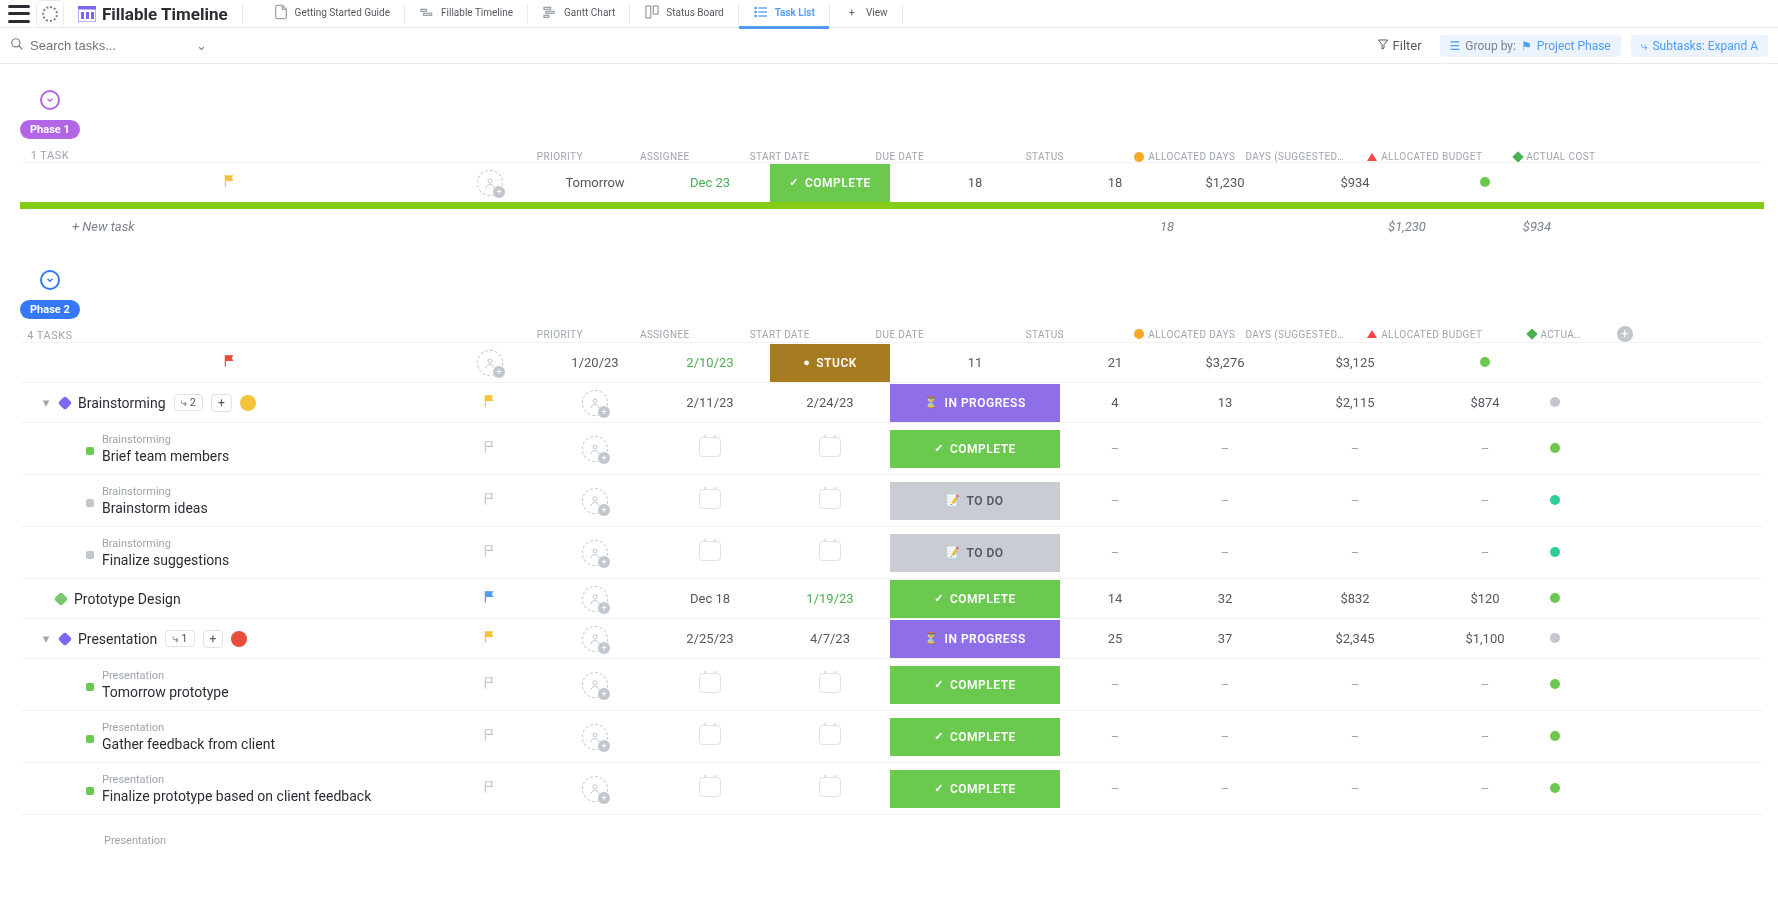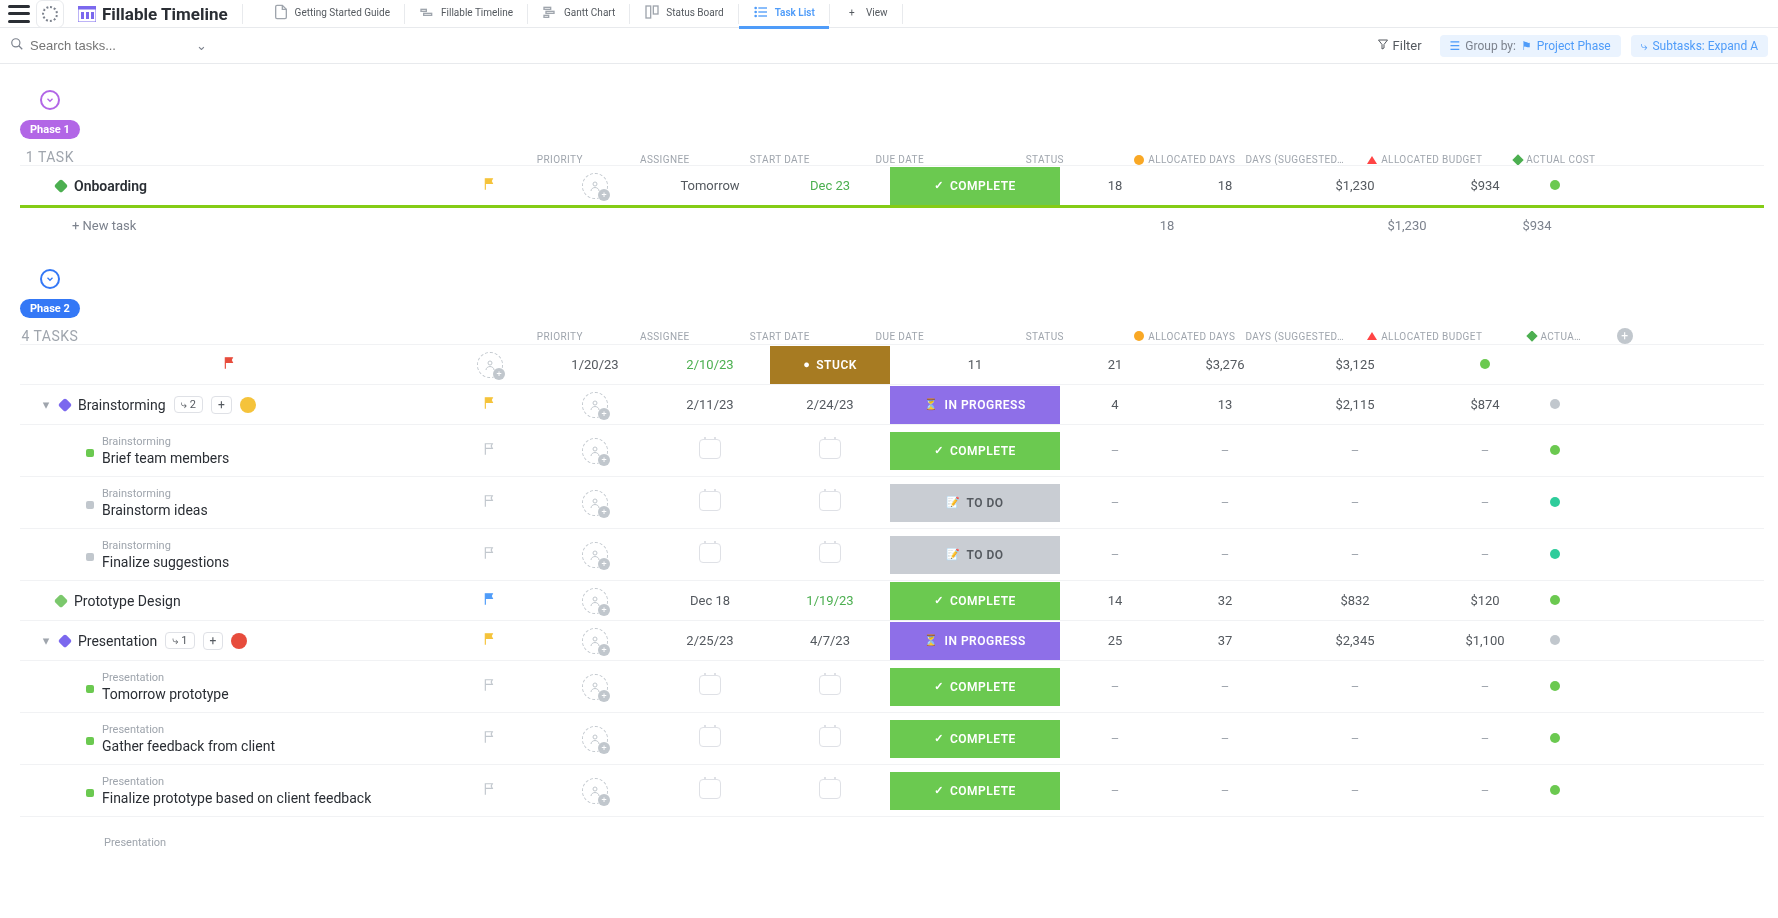--- a/index.html
+++ b/index.html
@@ -29,21 +29,21 @@
 .chip { display: flex; align-items: center; gap: 5px; background: #eaf3fe; color: #4f9cf9; padding: 4px 10px; border-radius: 4px; cursor: pointer; font-size: 12px; }
 .chip .dim { color: #7c828d; }
 
 
 .group-block { margin-top: 26px; padding: 0 14px 0 20px; }
 .group-header { display: flex; align-items: center; gap: 10px; flex-direction: column; }
 .collapse-circle { width: 20px; height: 20px; border: 2px solid #b266e6; border-radius: 50%; display: flex; align-items: center; justify-content: center; color: #b266e6; cursor: pointer; }
 .collapse-circle.blue { border-color: #3478f6; color: #3478f6; }
 .phase-badge { background: #b266e6; color: #fff; font-weight: 700; font-size: 11px; padding: 3px 10px; border-radius: 10px; }
 .phase-badge.blue { background: #3478f6; }
-.task-count { color: #9fa5ad; font-size: 14px; letter-spacing: 0.5px; text-transform: uppercase; }
+.task-count { color: #9fa5ad; font-size: 11px; letter-spacing: 0.5px; text-transform: uppercase; }
 
 
 .cols { display: grid; grid-template-columns: 420px 100px 110px 120px 120px 170px 110px 110px 150px 110px 30px; align-items: center; }
 .col-headers { margin-left: auto; }
 .col-head { color: #9fa5ad; font-size: 10px; letter-spacing: 0.4px; text-transform: uppercase; text-align: center; white-space: nowrap; overflow: hidden; text-overflow: ellipsis; display: flex; align-items: center; justify-content: center; gap: 4px; }
 .dot-icon { width: 10px; height: 10px; border-radius: 50%; display: inline-block; flex-shrink: 0; }
 .dot-orange { background: #f9a825; }
 .dot-line { width: 0; height: 0; border-left: 5px solid transparent; border-right: 5px solid transparent; border-bottom: 8px solid #f44; display: inline-block; }
 .dot-green-diamond { width: 8px; height: 8px; background: #4caf50; transform: rotate(45deg); display: inline-block; }
 .plus-circle { width: 16px; height: 16px; border-radius: 50%; background: #c1c7cd; color: #fff; display: flex; align-items: center; justify-content: center; font-size: 12px; line-height: 1; cursor: pointer; }
@@ -81,21 +81,21 @@
 .date-placeholder { width: 22px; height: 20px; border: 1px solid #dfe1e6; border-radius: 4px; display: inline-flex; align-items: center; justify-content: center; color: #c1c7cd; position: relative; }
 .date-placeholder::before { content: ""; position: absolute; top: -3px; left: 4px; right: 4px; height: 3px; border-left: 2px solid #dfe1e6; border-right: 2px solid #dfe1e6; }
 
 .status-pill { height: 38px; display: flex; align-items: center; justify-content: center; gap: 6px; color: #fff; font-weight: 600; font-size: 12px; letter-spacing: 0.5px; }
 .status-complete { background: #6bc950; }
 .status-stuck { background: #a77b22; }
 .status-progress { background: #8e6fe8; }
 .status-todo { background: #c9cdd3; color: #54595f; }
 .status-icon { font-size: 11px; }
 
-.new-task-row { padding: 10px 0 10px 52px; color: #7c828d; font-size: 13px; cursor: pointer; border-top: 3px solid #84cc16; display: grid; grid-template-columns: 420px 100px 110px 120px 120px 170px 110px 110px 150px 110px 30px; }
+.new-task-row { padding: 10px 0 10px 52px; color: #7c828d; font-size: 13px; cursor: pointer; border-top: 7px solid #84cc16; display: grid; grid-template-columns: 420px 100px 110px 120px 120px 170px 110px 110px 150px 110px 30px; font-style: italic; }
 .new-task-row .sum { text-align: center; color: #7c828d; font-size: 13px; }
 
 .edge-dot { width: 10px; height: 10px; border-radius: 50%; background: #6bc950; display: inline-block; }
 .edge-dot.teal { background: #2ecc9b; }
 .edge-dot.grey { background: #c1c7cd; }
 
 </style>
 </head>
 <body>
 
@@ -236,26 +236,20 @@
     <div class="col-head"><span class="dot-icon dot-orange"></span>ALLOCATED DAYS</div>
     <div class="col-head">DAYS (SUGGESTED…</div>
     <div class="col-head"><span class="dot-line"></span>ALLOCATED BUDGET</div>
     <div class="col-head"><span class="dot-green-diamond"></span>ACTUAL COST</div>
     <div class="col-head"></div>
   </div>
         </div>
     </div>
   <div class="task-row">
 
-    <div class="task-name-cell">
-
-      <span class="bullet green"></span>
-      <span class="task-title bold">Onboarding</span>
-
-    </div>
     <div class="flag-cell"><span class="flag"><svg viewBox="0 0 24 24" fill="#f5c33b" stroke="#f5c33b" stroke-width="2">
               <path d="M4 22V3h12l-2 4 2 4H4"></path>
             </svg></span></div>
     <div class="assignee-cell"><span class="assignee-circle">
             <svg width="12" height="12" viewBox="0 0 24 24" fill="none" stroke="#c1c7cd" stroke-width="2">
               <circle cx="12" cy="8" r="4"></circle>
               <path d="M4 22c0-4 4-7 8-7s8 3 8 7"></path>
             </svg>
             <span class="assignee-plus">+</span>
           </span></div>

